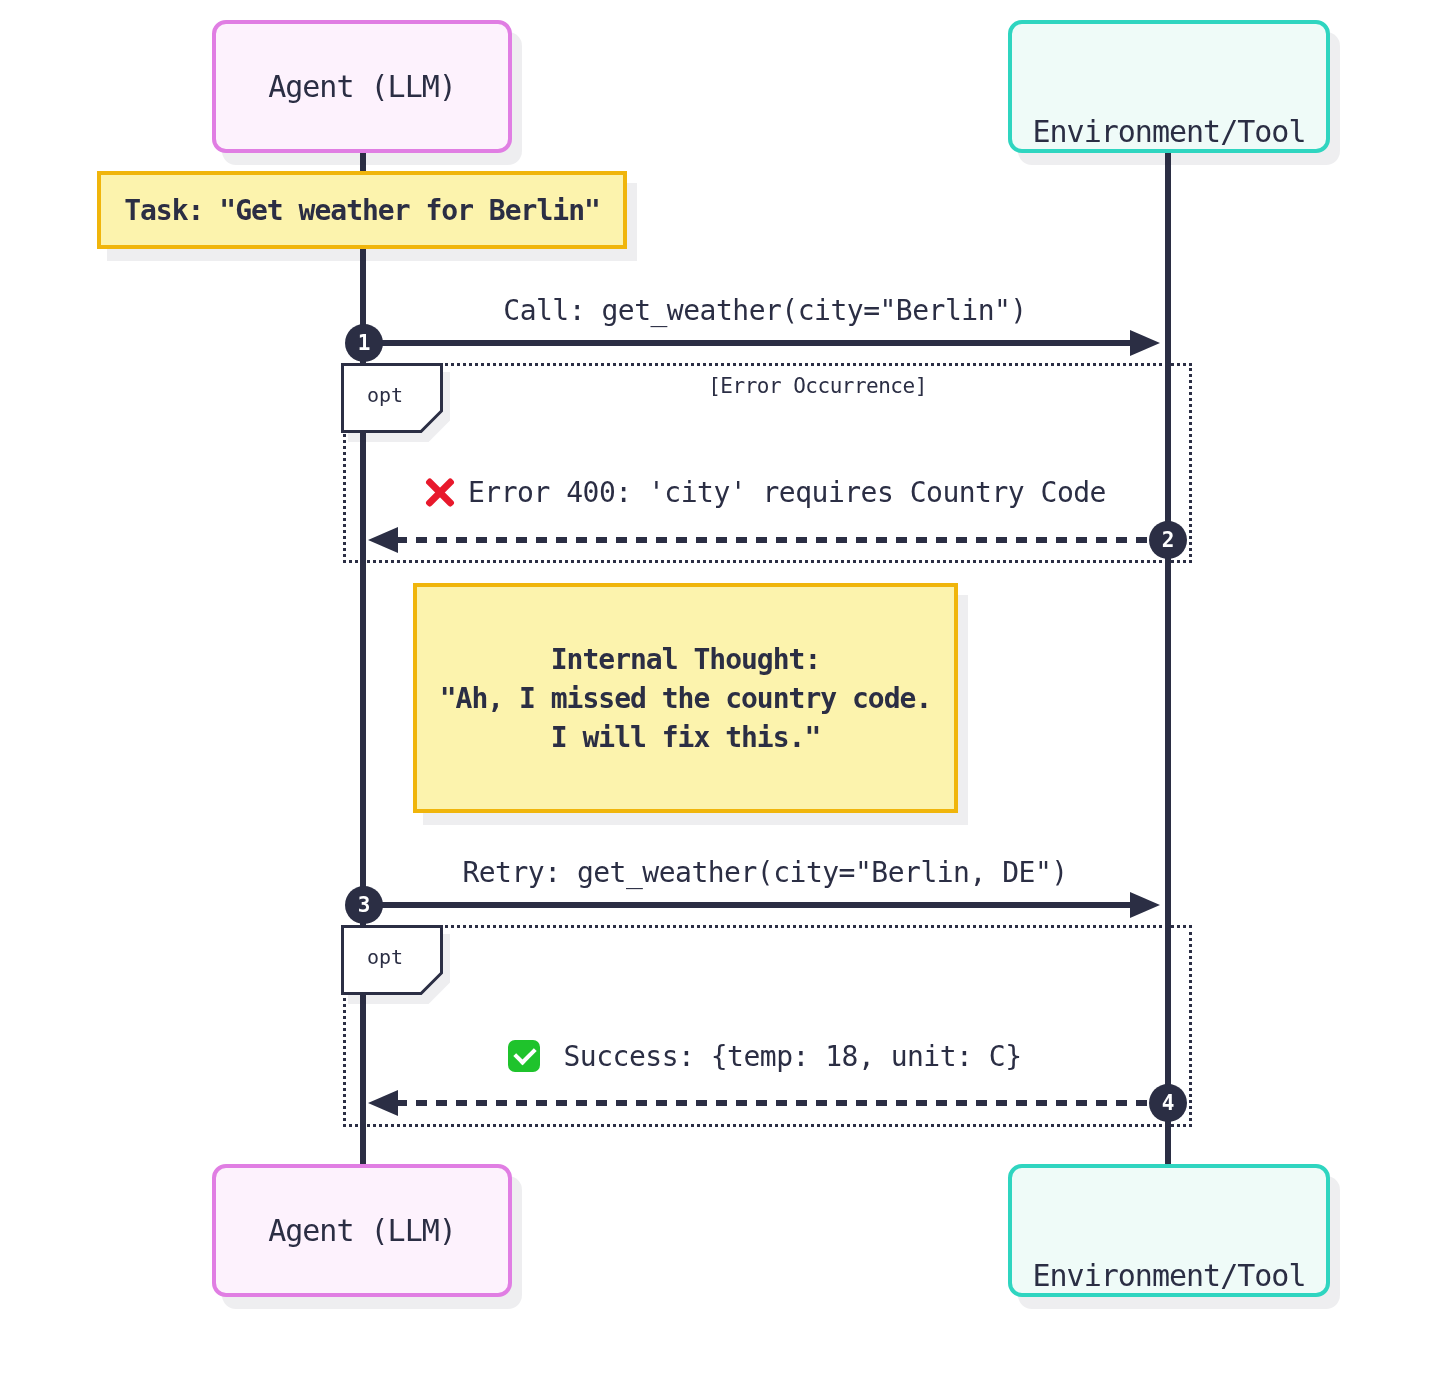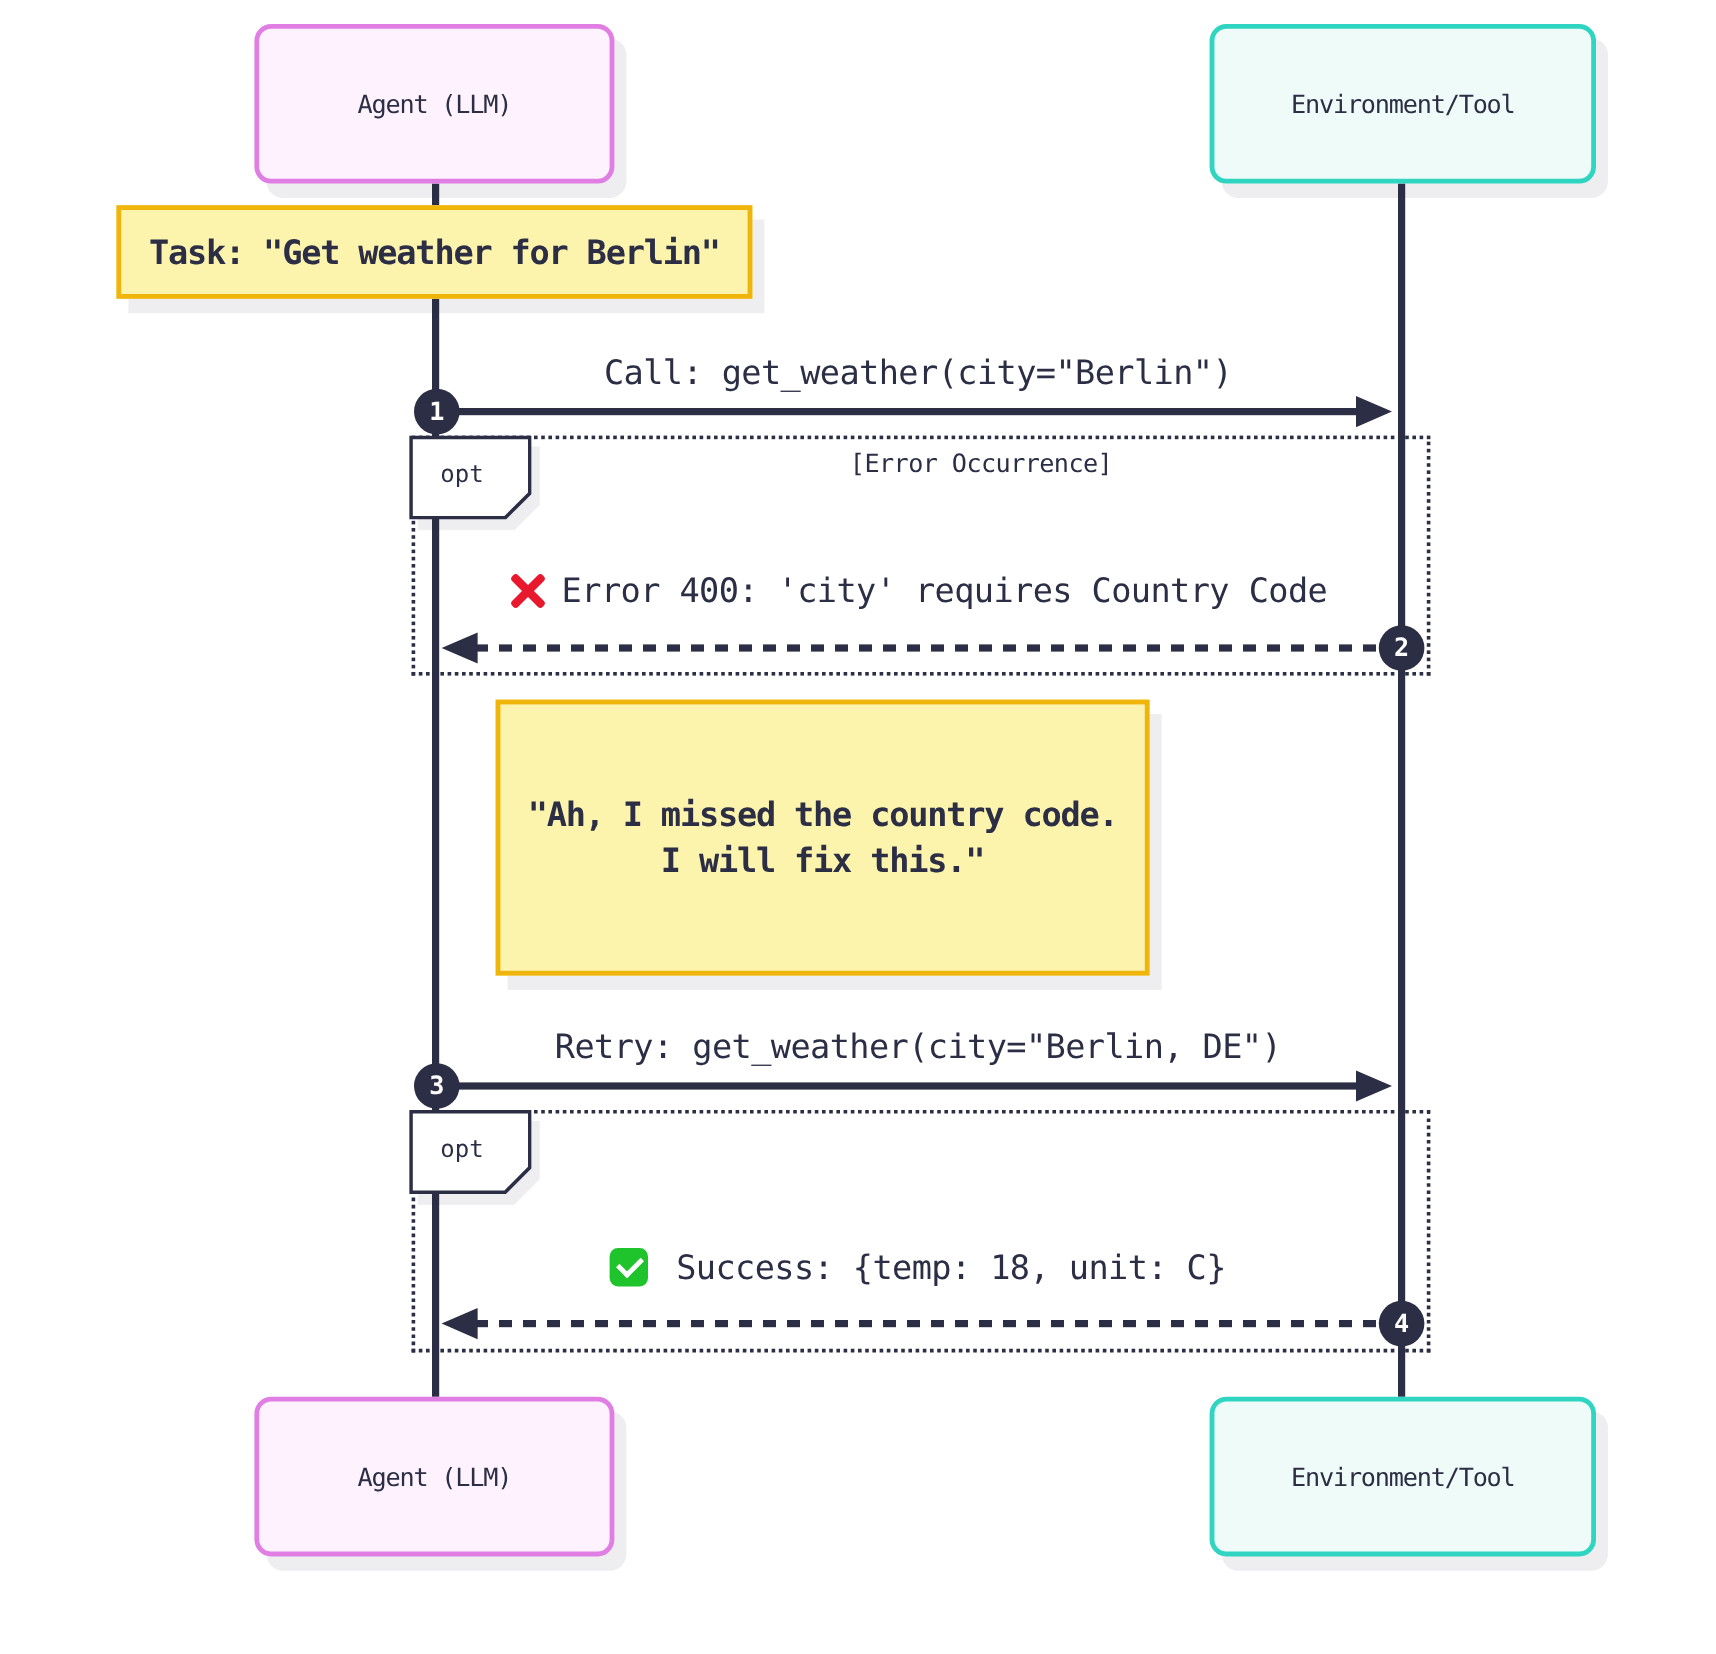--- a/index.html
+++ b/index.html
@@ -16,25 +16,25 @@
   }
   html,body{margin:0;padding:0;background:#ffffff;}
   #canvas{
     position:relative;width:1430px;height:1378px;background:#ffffff;overflow:hidden;
     font-family:"DejaVu Sans Mono","Liberation Mono",monospace;color:var(--ink);
   }
   
   .actor{
     position:absolute;box-sizing:border-box;border:4px solid;border-radius:14px;
     display:flex;align-items:center;justify-content:center;
-    font-size:21px;letter-spacing:-1px;
+    font-size:30px;letter-spacing:-1px;
     box-shadow:10px 12px 0 0 var(--shadow);
   }
   .actor.agent{background:var(--agent-fill);border-color:var(--agent-border);}
-  .actor.env{background:var(--env-fill);border-color:var(--env-border);}
+  .actor.env{background:var(--env-fill);border-color:var(--env-border);align-items:flex-end;}
   .agent-top{left:212px;top:20px;width:300px;height:133px;}
   .env-top{left:1008px;top:20px;width:322px;height:133px;}
   .agent-bottom{left:212px;top:1164px;width:300px;height:133px;}
   .env-bottom{left:1008px;top:1164px;width:322px;height:133px;}
   
   .lifeline{position:absolute;top:153px;width:6px;height:1011px;background:var(--ink);}
   .lifeline.agent-line{left:360px;}
   .lifeline.env-line{left:1165px;}
   
   .note{
@@ -146,20 +146,21 @@
 
   <div class="msg msg-2">
     <span class="icon-cross"></span>
     <span>Error 400: 'city' requires Country Code</span>
   </div>
   <div class="line line-dashed line-dashed-2"></div>
   <div class="head head-left head-2"></div>
   <div class="seq seq-2">2</div>
 
   <div class="note thought-note">
+    <div>Internal Thought:</div>
     <div>"Ah, I missed the country code.</div>
     <div>I will fix this."</div>
   </div>
 
   <div class="msg msg-3">
     <span>Retry: get_weather(city="Berlin, DE")</span>
   </div>
   <div class="line line-solid-3"></div>
   <div class="head head-right head-3"></div>
   <div class="seq seq-3">3</div>

